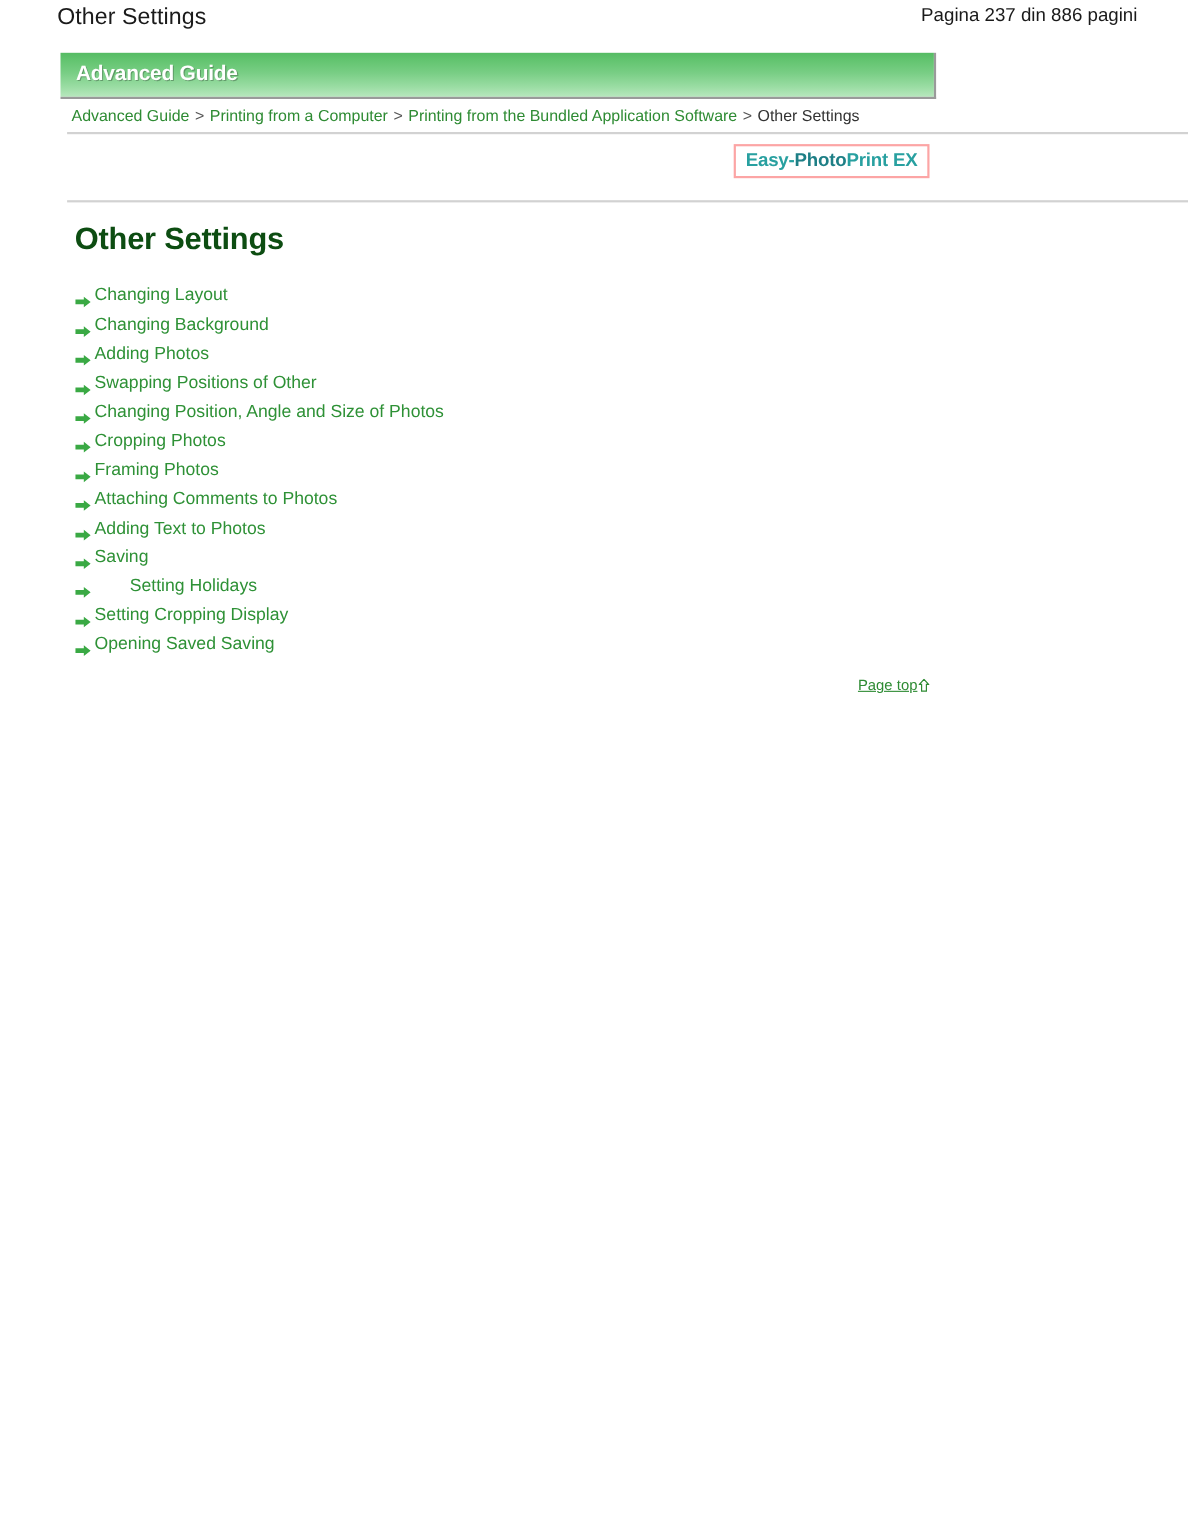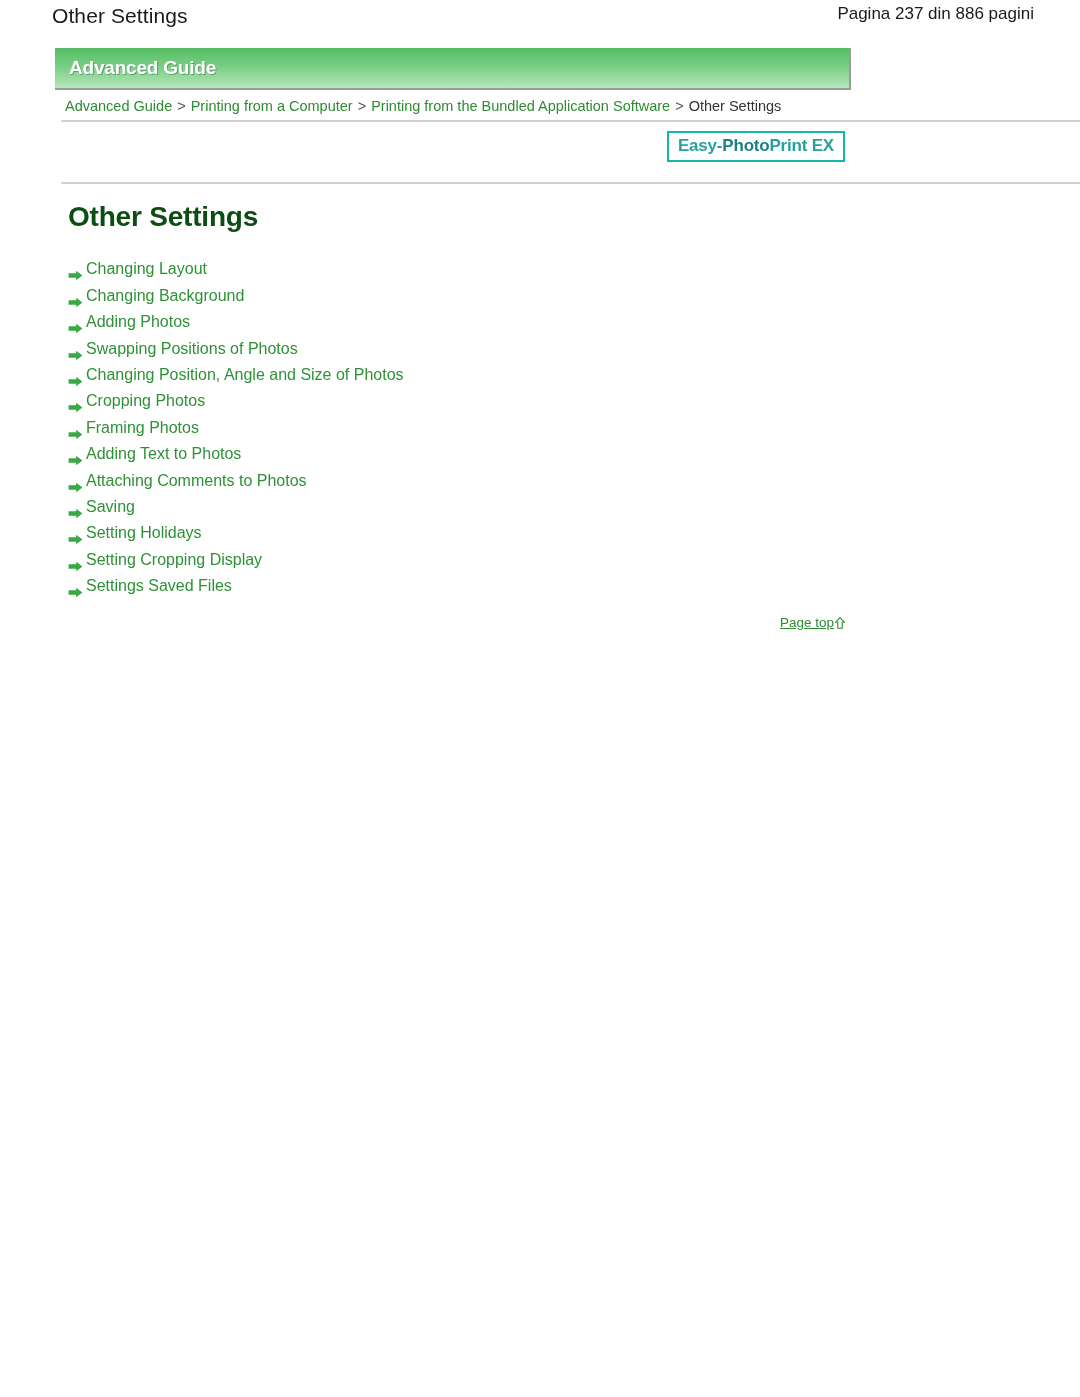--- a/index.html
+++ b/index.html
@@ -112,21 +112,21 @@
   .logo-row {
     position: relative;
     height: 46px;
     margin-top: 9px;
     width: 790px;
   }
   .eppex-logo {
     position: absolute;
     right: 0;
     top: 0;
-    border: 2px solid #14b8a6;
+    border: 2px solid #fca5a5;
     padding: 3px 9px 4px 9px;
     background: #ffffff;
     font-size: 17px;
     font-weight: bold;
     letter-spacing: -0.2px;
     white-space: nowrap;
   }
   .eppex-logo .c-teal { color: #28a0a0; }
   .eppex-logo .c-dark { color: #1e7f86; }
 
@@ -234,21 +234,21 @@
       <li class="link-item">
         <span class="arrow-icon"><svg width="15" height="11" viewBox="0 0 15 11" xmlns="http://www.w3.org/2000/svg">
             <path d="M0.6 3.3 L8.2 3.3 L8.2 0.7 L14.4 5.5 L8.2 10.3 L8.2 7.7 L0.6 7.7 Z" fill="#3aa944"></path>
           </svg></span>
         <a href="#" class="link-label" style="text-decoration:none;">Adding Photos</a>
       </li>
       <li class="link-item">
         <span class="arrow-icon"><svg width="15" height="11" viewBox="0 0 15 11" xmlns="http://www.w3.org/2000/svg">
             <path d="M0.6 3.3 L8.2 3.3 L8.2 0.7 L14.4 5.5 L8.2 10.3 L8.2 7.7 L0.6 7.7 Z" fill="#3aa944"></path>
           </svg></span>
-        <a href="#" class="link-label" style="text-decoration:none;">Swapping Positions of Photos</a>
+        <a href="#" class="link-label" style="text-decoration:none;">Swapping Positions of Other</a>
       </li>
       <li class="link-item">
         <span class="arrow-icon"><svg width="15" height="11" viewBox="0 0 15 11" xmlns="http://www.w3.org/2000/svg">
             <path d="M0.6 3.3 L8.2 3.3 L8.2 0.7 L14.4 5.5 L8.2 10.3 L8.2 7.7 L0.6 7.7 Z" fill="#3aa944"></path>
           </svg></span>
         <a href="#" class="link-label" style="text-decoration:none;">Changing Position, Angle and Size of Photos</a>
       </li>
       <li class="link-item">
         <span class="arrow-icon"><svg width="15" height="11" viewBox="0 0 15 11" xmlns="http://www.w3.org/2000/svg">
             <path d="M0.6 3.3 L8.2 3.3 L8.2 0.7 L14.4 5.5 L8.2 10.3 L8.2 7.7 L0.6 7.7 Z" fill="#3aa944"></path>
@@ -258,51 +258,51 @@
       <li class="link-item">
         <span class="arrow-icon"><svg width="15" height="11" viewBox="0 0 15 11" xmlns="http://www.w3.org/2000/svg">
             <path d="M0.6 3.3 L8.2 3.3 L8.2 0.7 L14.4 5.5 L8.2 10.3 L8.2 7.7 L0.6 7.7 Z" fill="#3aa944"></path>
           </svg></span>
         <a href="#" class="link-label" style="text-decoration:none;">Framing Photos</a>
       </li>
       <li class="link-item">
         <span class="arrow-icon"><svg width="15" height="11" viewBox="0 0 15 11" xmlns="http://www.w3.org/2000/svg">
             <path d="M0.6 3.3 L8.2 3.3 L8.2 0.7 L14.4 5.5 L8.2 10.3 L8.2 7.7 L0.6 7.7 Z" fill="#3aa944"></path>
           </svg></span>
+        <a href="#" class="link-label" style="text-decoration:none;">Attaching Comments to Photos</a>
+      </li>
+      <li class="link-item">
+        <span class="arrow-icon"><svg width="15" height="11" viewBox="0 0 15 11" xmlns="http://www.w3.org/2000/svg">
+            <path d="M0.6 3.3 L8.2 3.3 L8.2 0.7 L14.4 5.5 L8.2 10.3 L8.2 7.7 L0.6 7.7 Z" fill="#3aa944"></path>
+          </svg></span>
         <a href="#" class="link-label" style="text-decoration:none;">Adding Text to Photos</a>
       </li>
       <li class="link-item">
         <span class="arrow-icon"><svg width="15" height="11" viewBox="0 0 15 11" xmlns="http://www.w3.org/2000/svg">
             <path d="M0.6 3.3 L8.2 3.3 L8.2 0.7 L14.4 5.5 L8.2 10.3 L8.2 7.7 L0.6 7.7 Z" fill="#3aa944"></path>
           </svg></span>
-        <a href="#" class="link-label" style="text-decoration:none;">Attaching Comments to Photos</a>
-      </li>
-      <li class="link-item">
-        <span class="arrow-icon"><svg width="15" height="11" viewBox="0 0 15 11" xmlns="http://www.w3.org/2000/svg">
-            <path d="M0.6 3.3 L8.2 3.3 L8.2 0.7 L14.4 5.5 L8.2 10.3 L8.2 7.7 L0.6 7.7 Z" fill="#3aa944"></path>
-          </svg></span>
         <a href="#" class="link-label" style="text-decoration:none;">Saving</a>
       </li>
       <li class="link-item">
         <span class="arrow-icon"><svg width="15" height="11" viewBox="0 0 15 11" xmlns="http://www.w3.org/2000/svg">
             <path d="M0.6 3.3 L8.2 3.3 L8.2 0.7 L14.4 5.5 L8.2 10.3 L8.2 7.7 L0.6 7.7 Z" fill="#3aa944"></path>
           </svg></span>
-        <a href="#" class="link-label" style="text-decoration:none;">Setting Holidays</a>
+        <a href="#" class="link-label" style="text-decoration:none;margin-left:32px;">Setting Holidays</a>
       </li>
       <li class="link-item">
         <span class="arrow-icon"><svg width="15" height="11" viewBox="0 0 15 11" xmlns="http://www.w3.org/2000/svg">
             <path d="M0.6 3.3 L8.2 3.3 L8.2 0.7 L14.4 5.5 L8.2 10.3 L8.2 7.7 L0.6 7.7 Z" fill="#3aa944"></path>
           </svg></span>
         <a href="#" class="link-label" style="text-decoration:none;">Setting Cropping Display</a>
       </li>
       <li class="link-item">
         <span class="arrow-icon"><svg width="15" height="11" viewBox="0 0 15 11" xmlns="http://www.w3.org/2000/svg">
             <path d="M0.6 3.3 L8.2 3.3 L8.2 0.7 L14.4 5.5 L8.2 10.3 L8.2 7.7 L0.6 7.7 Z" fill="#3aa944"></path>
           </svg></span>
-        <a href="#" class="link-label" style="text-decoration:none;">Settings Saved Files</a>
+        <a href="#" class="link-label" style="text-decoration:none;">Opening Saved Saving</a>
       </li>
     </ul>
 
   <div class="page-top-row">
     <a href="#" class="page-top-link">
       <span>Page top</span>
       <span class="page-top-arrow">
         <svg width="10" height="12" viewBox="0 0 10 12" xmlns="http://www.w3.org/2000/svg">
           <path d="M5 0.6 L9.2 5.2 L7.2 5.2 L7.2 11.2 L2.8 11.2 L2.8 5.2 L0.8 5.2 Z" fill="none" stroke="#2e8b33" stroke-width="1.1" stroke-linejoin="miter"></path>
         </svg>

